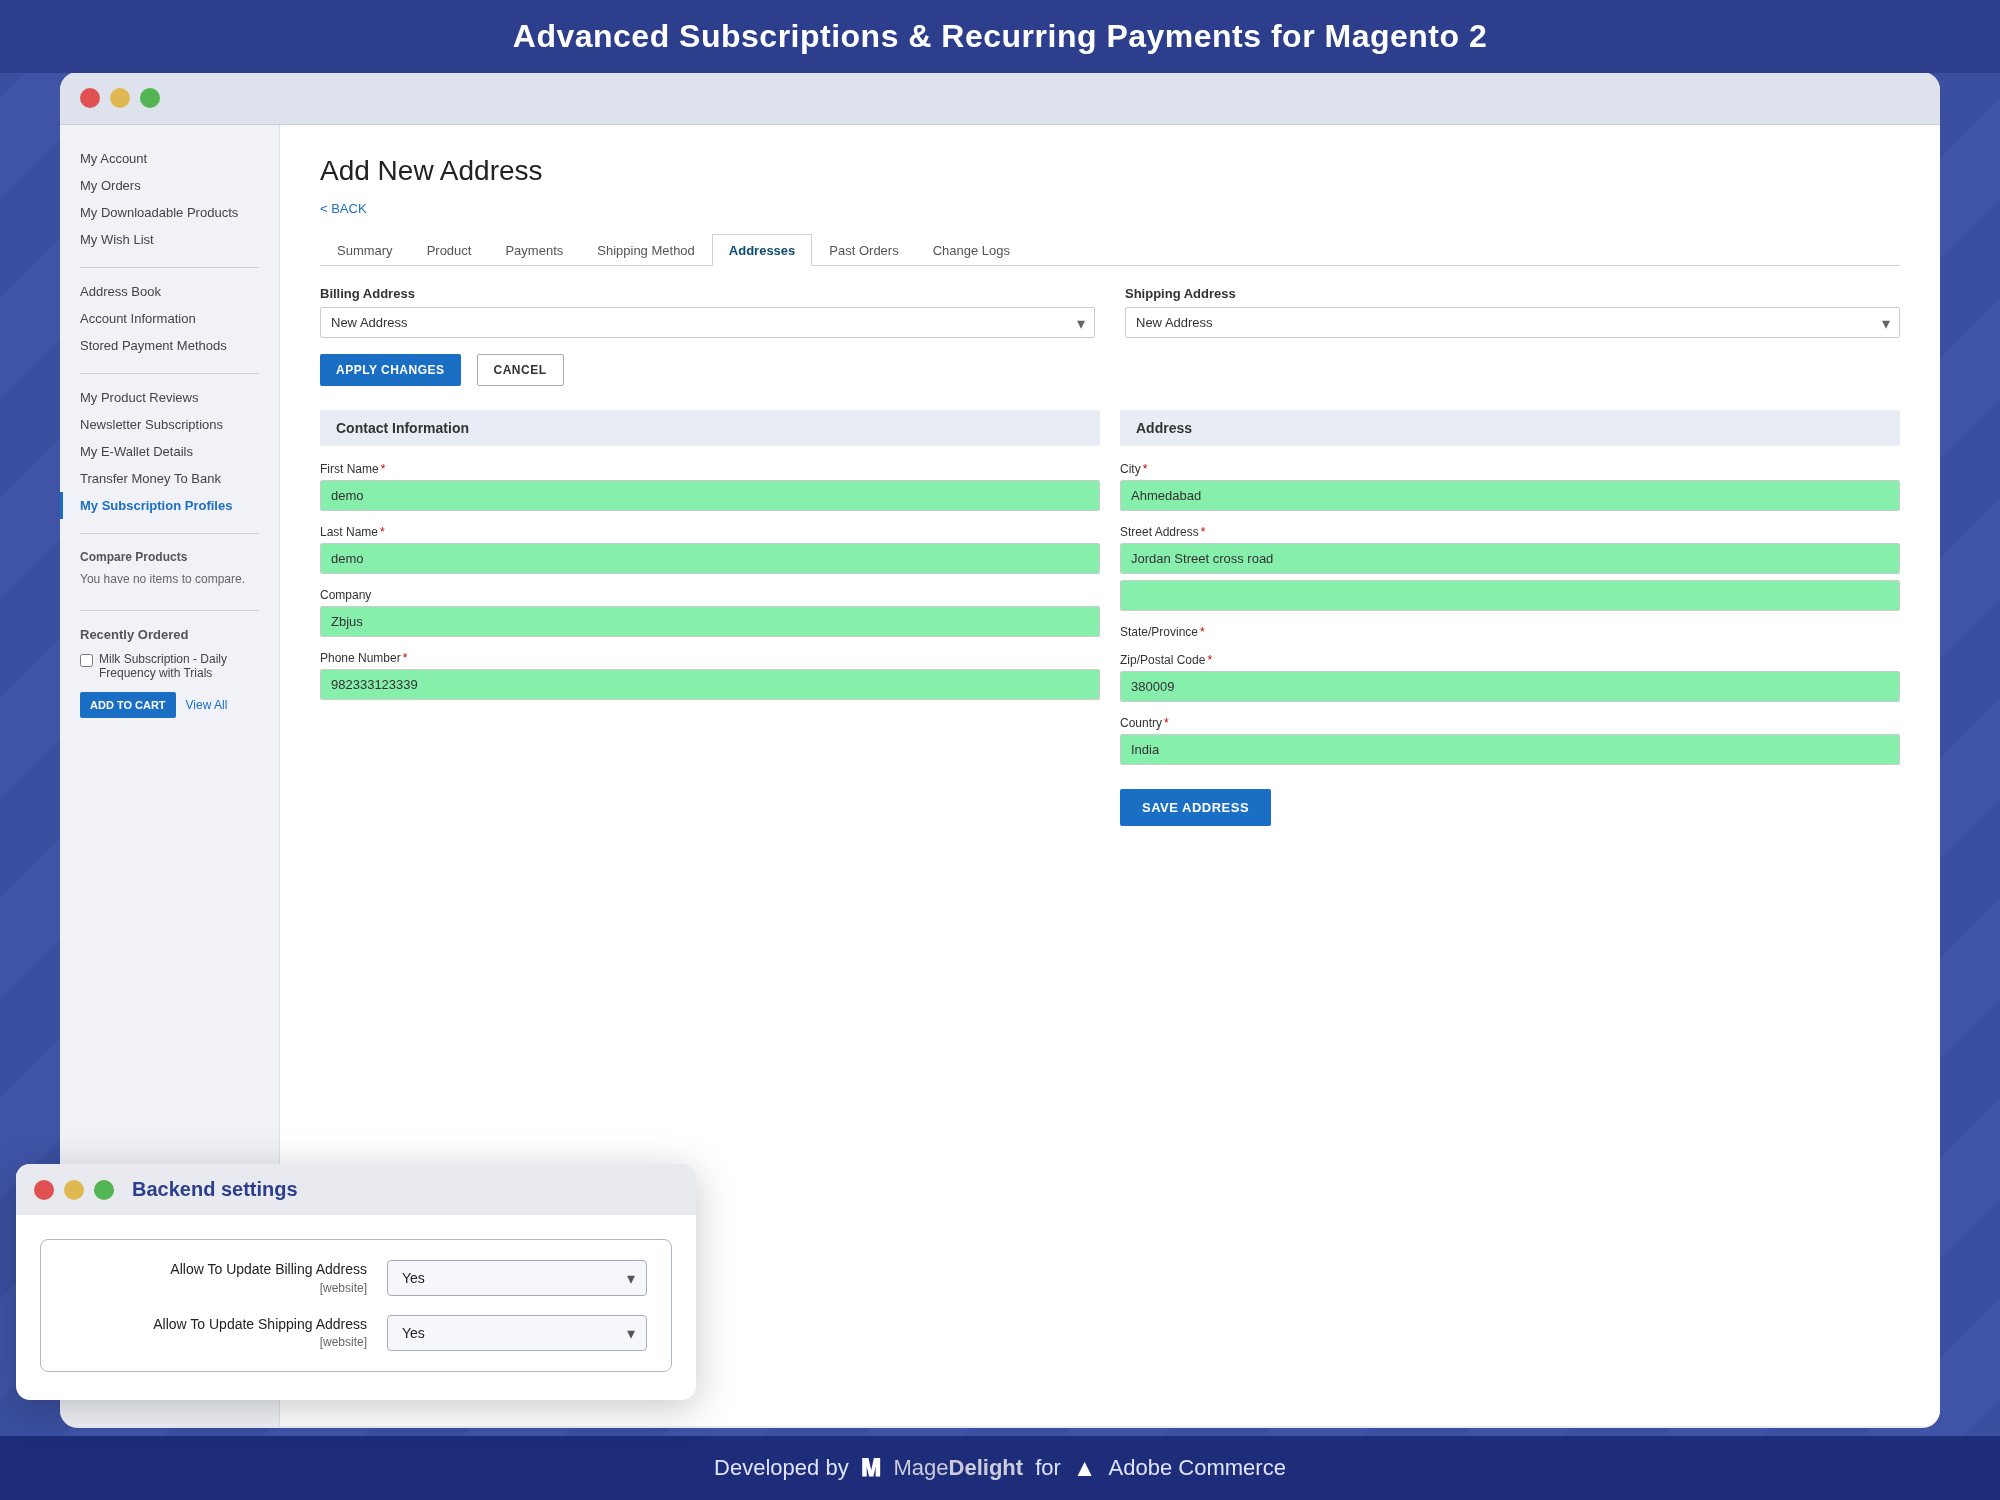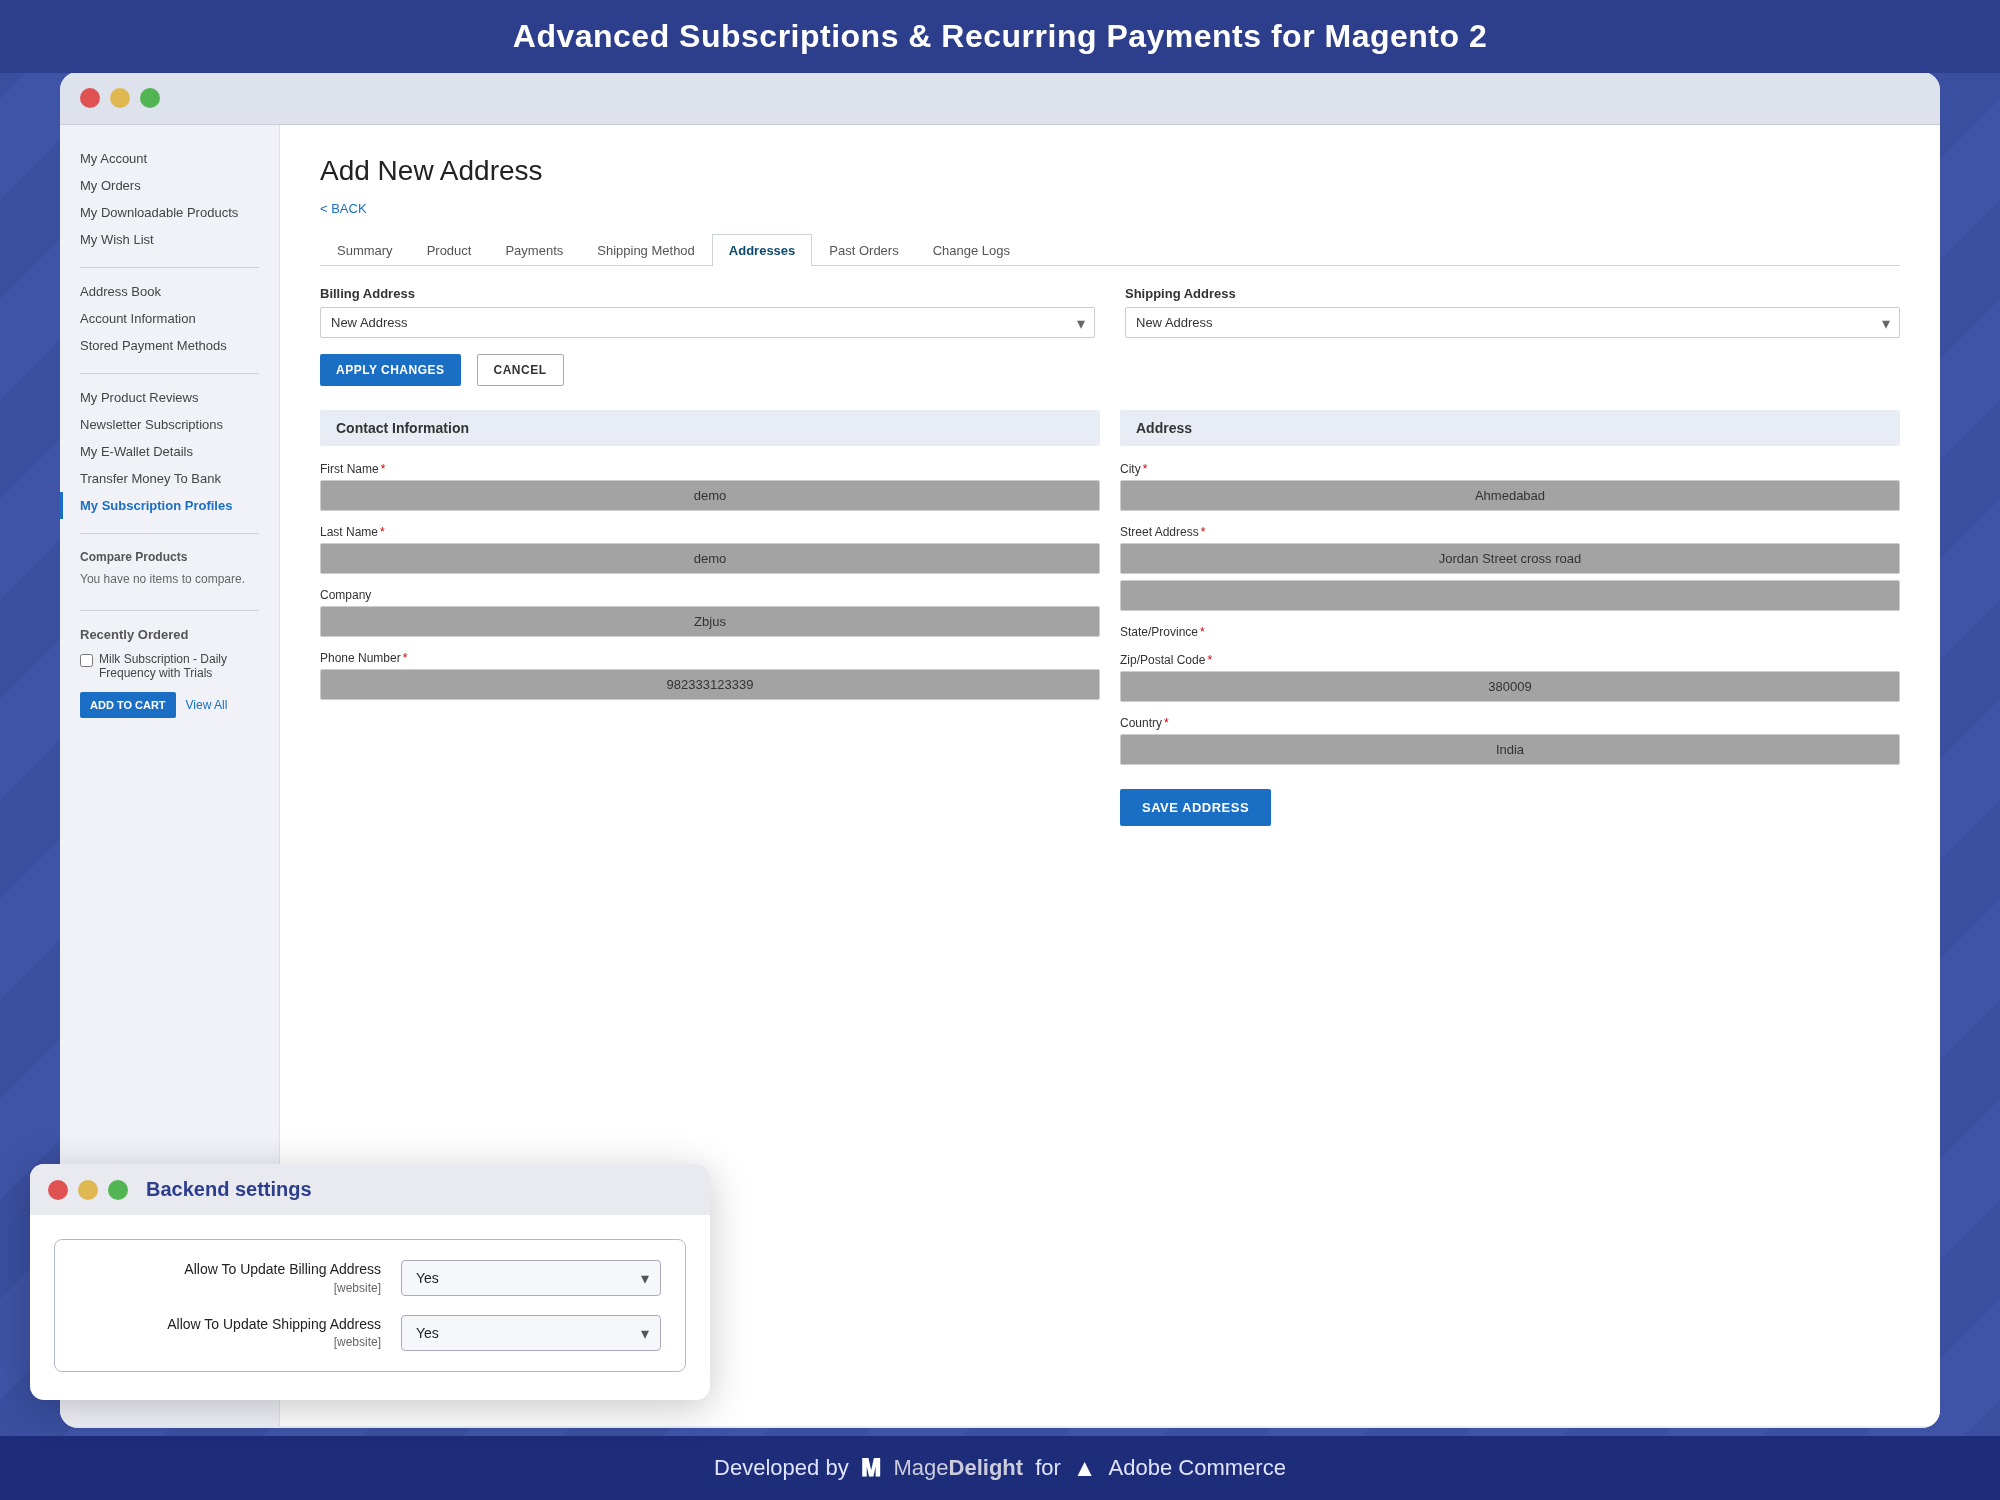--- a/index.html
+++ b/index.html
@@ -320,42 +320,41 @@
       color: #c00;
       margin-left: 2px;
     }
     .form-input {
       width: 100%;
       padding: 7px 10px;
       border: 1px solid #ccc;
       border-radius: 2px;
       font-size: 13px;
       color: #333;
-      background: #a3a3a3;
-      text-align: center;
+      background: #86efac;
     }
 
     .btn-save-address {
       background: #1a6fc4;
       color: #fff;
       font-size: 13px;
       font-weight: 700;
       border: none;
       padding: 11px 22px;
       cursor: pointer;
       border-radius: 2px;
       margin-top: 10px;
       letter-spacing: 0.5px;
     }
 
     
     .backend-card {
       position: absolute;
       bottom: 100px;
-      left: 30px;
+      left: 16px;
       width: 680px;
       background: #fff;
       border-radius: 14px;
       box-shadow: 0 8px 40px rgba(0,0,0,0.22);
       z-index: 20;
       overflow: hidden;
     }
     .backend-chrome {
       background: #e8eaf0;
       padding: 14px 18px;

